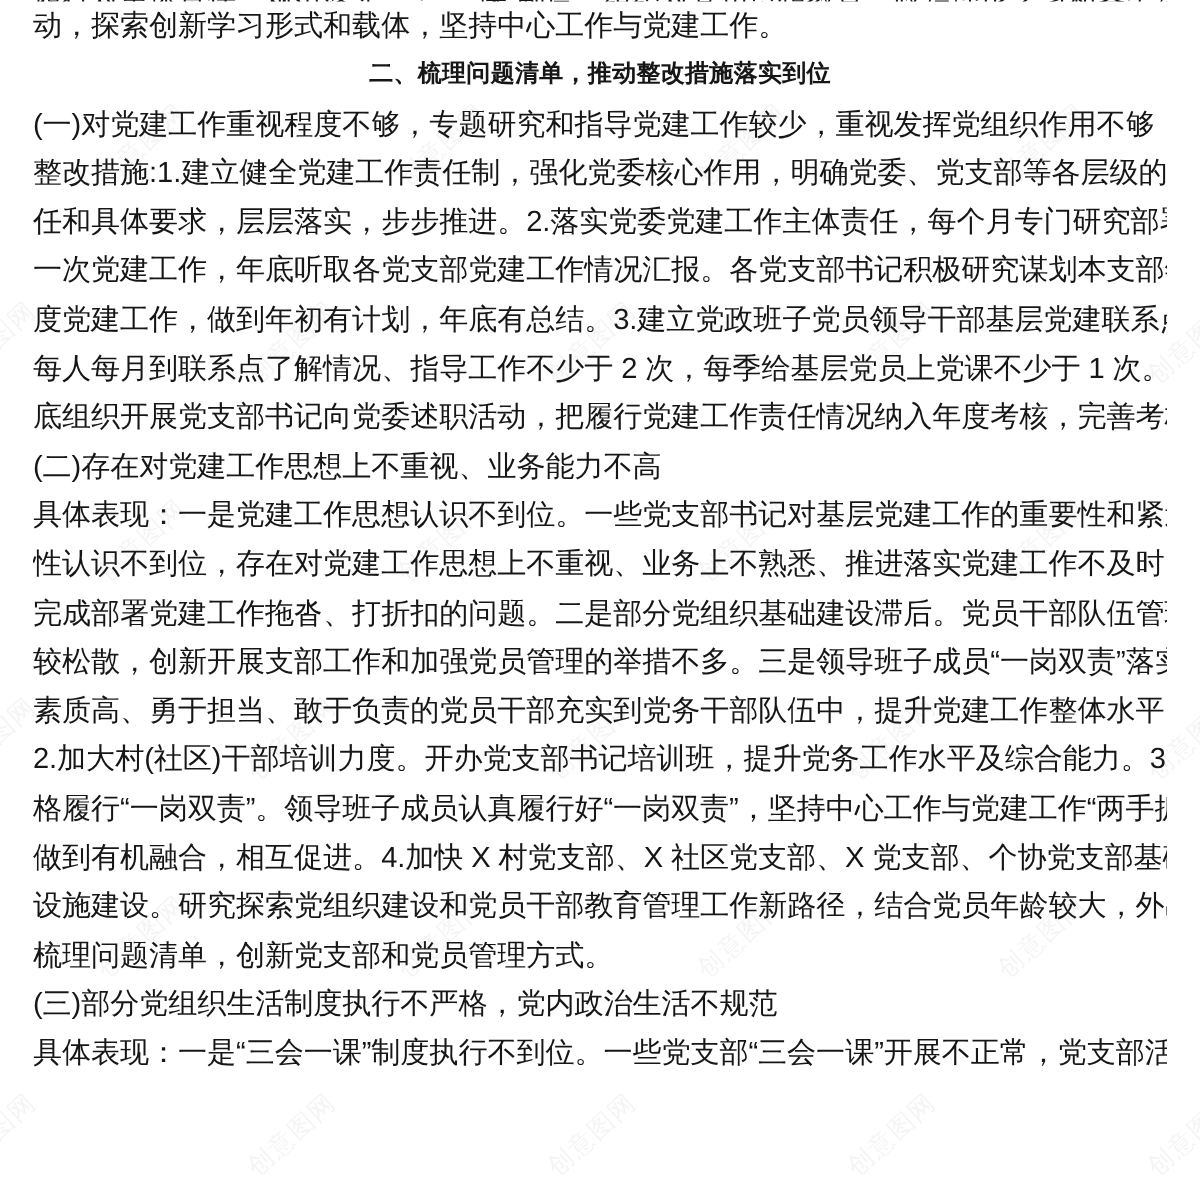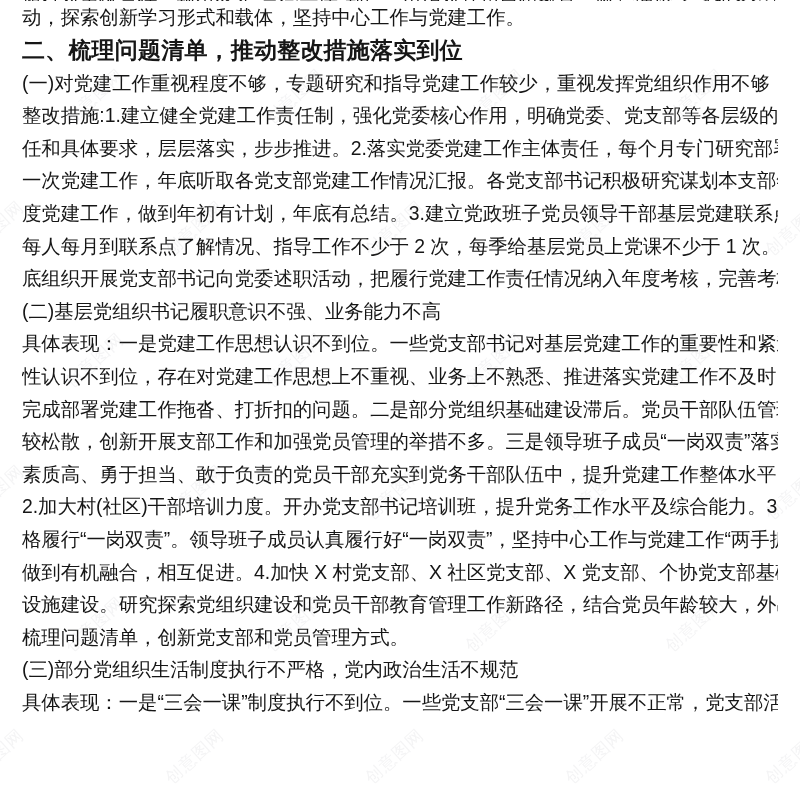--- a/index.html
+++ b/index.html
@@ -54,22 +54,23 @@
     color: #161616;
     overflow: hidden;
   }
   .line.clipped-top {
     height: 17px;
     line-height: 32.6px;
     margin-top: -15.6px;
   }
   .line.heading {
     font-weight: bold;
-    font-size: 23px;
+    font-size: 16px;
     letter-spacing: 0.2px;
+    text-align: center;
   }
 </style>
 </head>
 <body>
 
 <div id="page">
 
   <div id="watermark-layer">
       <span class="wm" style="color: rgba(120, 120, 128, 0.082); transform: rotate(-42deg); left: 60px; top: 112px;">创意图网</span>
       <span class="wm" style="color: rgba(120, 120, 128, 0.082); transform: rotate(-42deg); left: 260px; top: 112px;">创意图网</span>
@@ -104,21 +105,21 @@
       <div class="line clipped-top">履行对主体责任，规范落实“三会一课”制度，组织对党员思想教育、政治理论学习和各类活</div>
       <div class="line">动，探索创新学习形式和载体，坚持中心工作与党建工作。</div>
       <div class="line heading">二、梳理问题清单，推动整改措施落实到位</div>
       <div class="line">(一)对党建工作重视程度不够，专题研究和指导党建工作较少，重视发挥党组织作用不够</div>
       <div class="line">整改措施:1.建立健全党建工作责任制，强化党委核心作用，明确党委、党支部等各层级的责</div>
       <div class="line">任和具体要求，层层落实，步步推进。2.落实党委党建工作主体责任，每个月专门研究部署</div>
       <div class="line">一次党建工作，年底听取各党支部党建工作情况汇报。各党支部书记积极研究谋划本支部年</div>
       <div class="line">度党建工作，做到年初有计划，年底有总结。3.建立党政班子党员领导干部基层党建联系点，</div>
       <div class="line">每人每月到联系点了解情况、指导工作不少于 2 次，每季给基层党员上党课不少于 1 次。年</div>
       <div class="line">底组织开展党支部书记向党委述职活动，把履行党建工作责任情况纳入年度考核，完善考核</div>
-      <div class="line">(二)基层党组织书记履职意识不强、业务能力不高</div>
+      <div class="line">(二)存在对党建工作思想上不重视、业务能力不高</div>
       <div class="line">具体表现：一是党建工作思想认识不到位。一些党支部书记对基层党建工作的重要性和紧迫</div>
       <div class="line">性认识不到位，存在对党建工作思想上不重视、业务上不熟悉、推进落实党建工作不及时，</div>
       <div class="line">完成部署党建工作拖沓、打折扣的问题。二是部分党组织基础建设滞后。党员干部队伍管理</div>
       <div class="line">较松散，创新开展支部工作和加强党员管理的举措不多。三是领导班子成员“一岗双责”落实</div>
       <div class="line">素质高、勇于担当、敢于负责的党员干部充实到党务干部队伍中，提升党建工作整体水平。</div>
       <div class="line">2.加大村(社区)干部培训力度。开办党支部书记培训班，提升党务工作水平及综合能力。3.严</div>
       <div class="line">格履行“一岗双责”。领导班子成员认真履行好“一岗双责”，坚持中心工作与党建工作“两手抓”，</div>
       <div class="line">做到有机融合，相互促进。4.加快 X 村党支部、X 社区党支部、X 党支部、个协党支部基础</div>
       <div class="line">设施建设。研究探索党组织建设和党员干部教育管理工作新路径，结合党员年龄较大，外出</div>
       <div class="line">梳理问题清单，创新党支部和党员管理方式。</div>

